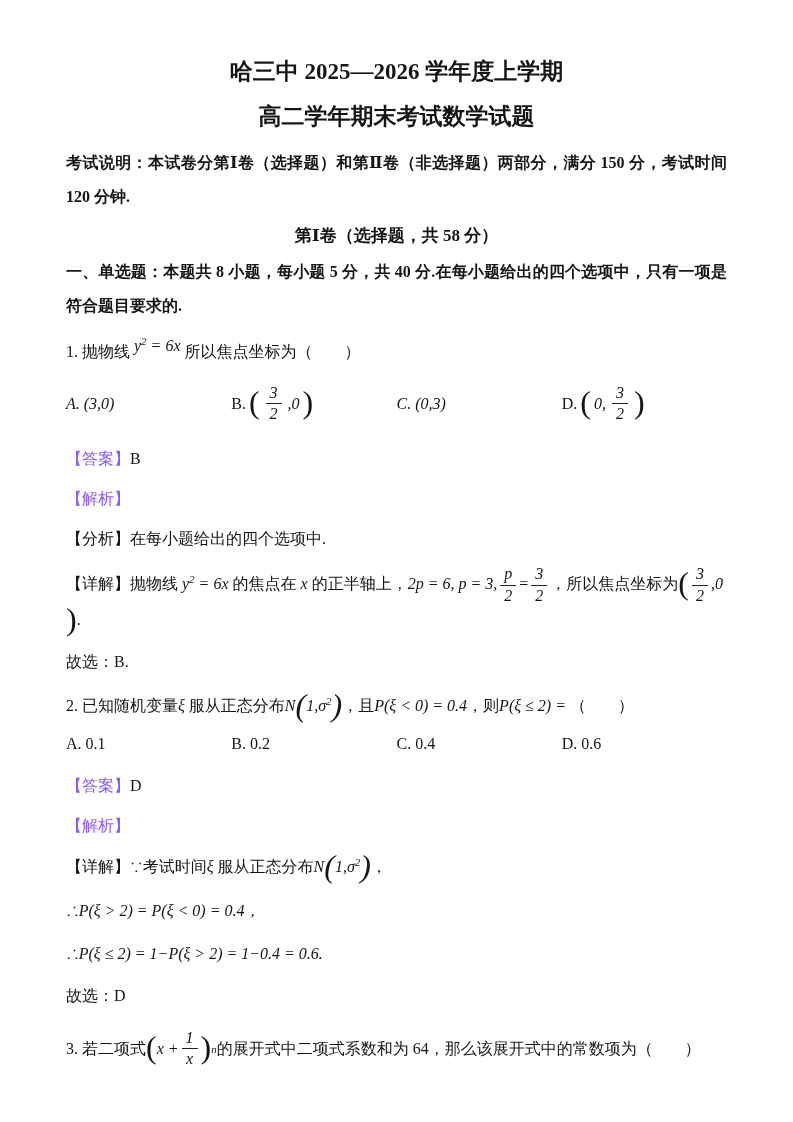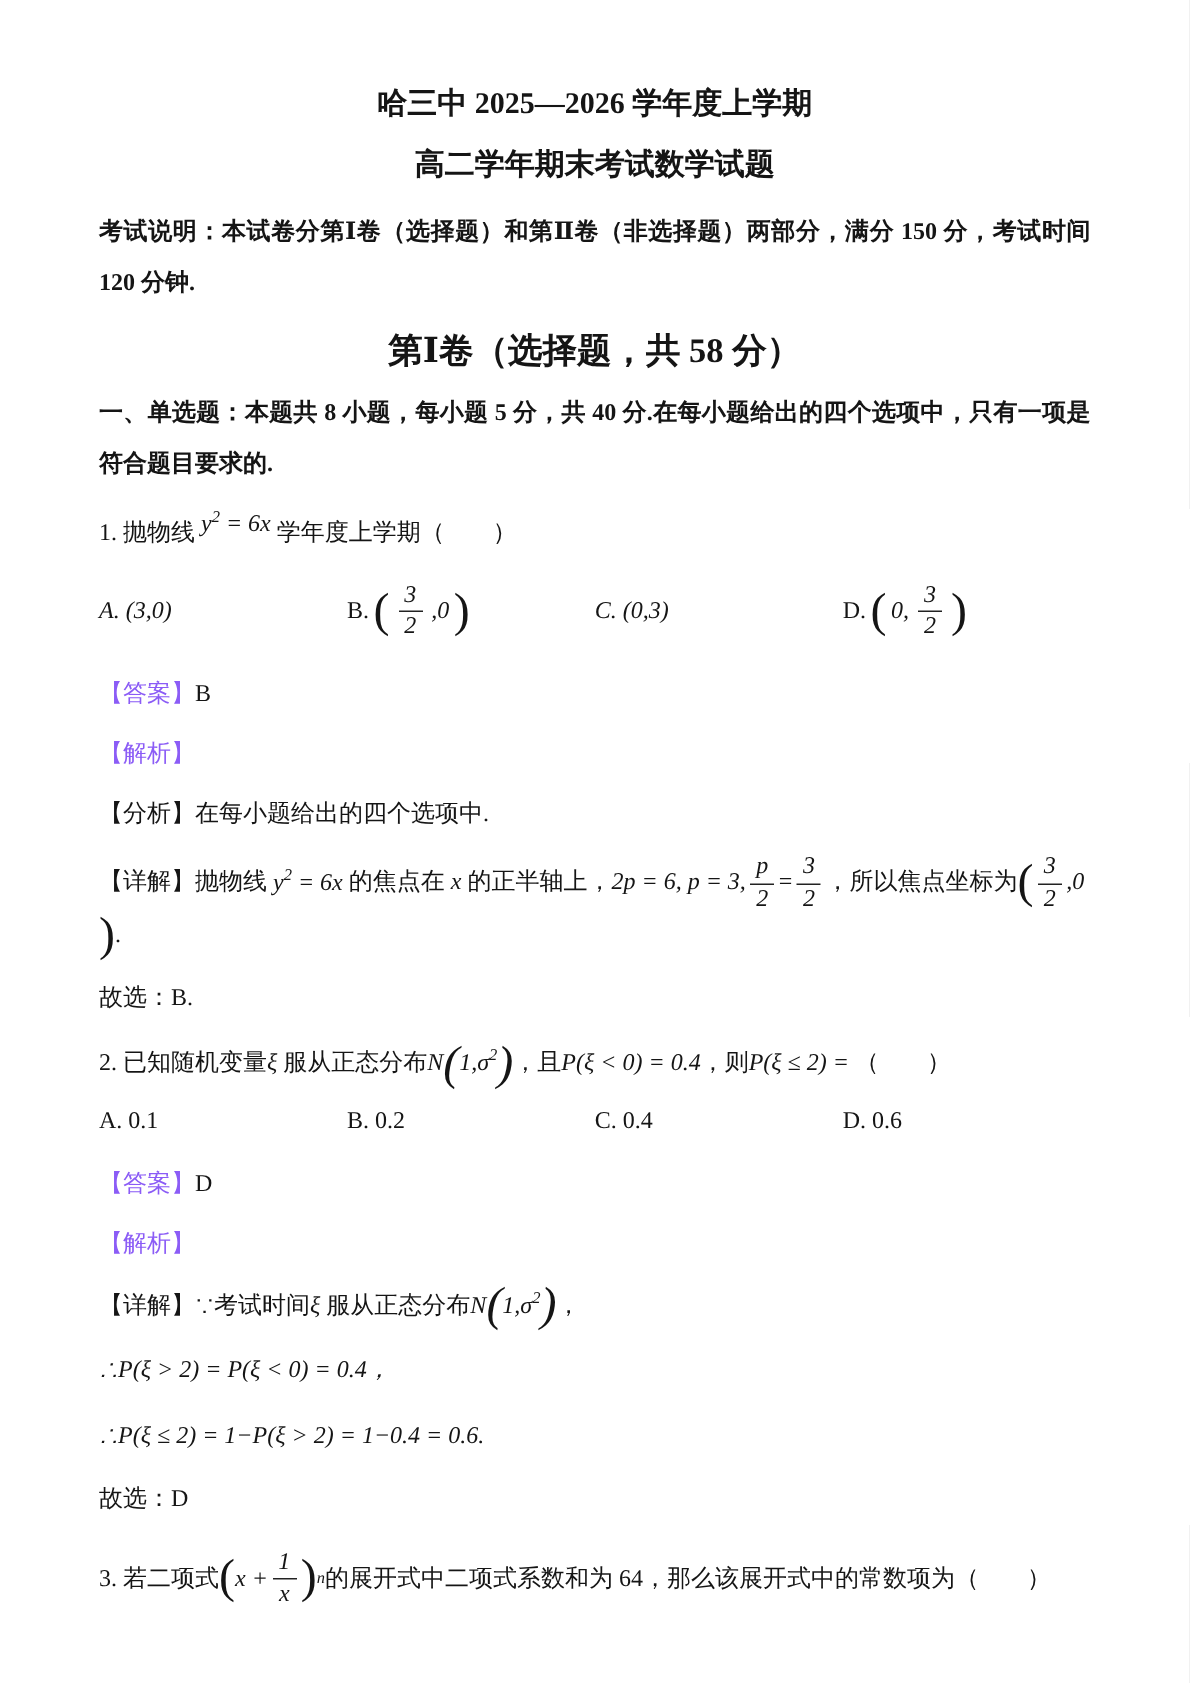--- a/index.html
+++ b/index.html
@@ -3,23 +3,23 @@
 <meta charset="utf-8">
 <style>
   html,body{margin:0;padding:0;background:#e8e8e8;}
   .page{
     width:793px;height:1122px;box-sizing:border-box;
     margin:0 auto;background:#ffffff;color:#151515;
     padding:56px 66px 20px 66px;position:relative;overflow:hidden;
     font-family:"Liberation Serif","DejaVu Serif",serif;font-size:16px;
   }
   p{margin:0;}
-  .title{font-size:20px;font-weight:bold;text-align:center;line-height:1.35;margin-bottom:14px;}
+  .title{font-size:23px;font-weight:bold;text-align:center;line-height:1.35;margin-bottom:14px;}
   .note{font-weight:bold;text-align:justify;line-height:2.1;margin-top:0;}
-  .section-head{font-weight:bold;text-align:center;line-height:2.0;margin-top:6px;font-size:23px;}
+  .section-head{font-weight:bold;text-align:center;line-height:2.0;margin-top:6px;font-size:17px;}
   .intro{font-weight:bold;text-align:justify;line-height:2.1;margin-top:2px;}
   .stem{margin-top:16px;line-height:1.7;}
   .tallrow{display:flex;align-items:center;flex-wrap:wrap;min-height:54px;margin-top:12px;}
   .opts{display:flex;align-items:center;margin-top:10px;min-height:30px;}
   .opts.tall{min-height:56px;}
   .opt{flex:1 1 25%;display:flex;align-items:center;gap:3px;}
   .ansline{margin-top:13px;line-height:1.7;}
   .blue{color:#8b5cf6;}
   .m{font-style:italic;font-family:"Liberation Serif","DejaVu Serif",serif;}
   .raise{position:relative;top:-6px;}
@@ -40,21 +40,21 @@
 
   <p class="note">考试说明：本试卷分第Ⅰ卷（选择题）和第Ⅱ卷（非选择题）两部分，满分 150 分，考试时间 120 分钟.</p>
 
   <p class="section-head">第Ⅰ卷（选择题，共 58 分）</p>
 
   <p class="intro">一、单选题：本题共 8 小题，每小题 5 分，共 40 分.在每小题给出的四个选项中，只有一项是符合题目要求的.</p>
 
   <p class="stem">
     <span>1. 抛物线</span>
     <span class="m raise"><span>y</span><sup>2</sup><span> = 6x</span></span>
-    <span> 学年度上学期（　　）</span>
+    <span> 所以焦点坐标为（　　）</span>
   </p>
 
   <div class="opts tall">
     <div class="opt">
       <span class="m">A. (3,0)</span>
     </div>
     <div class="opt">
       <span>B.</span>
       <span class="bigp">(</span>
       <span class="frac">

